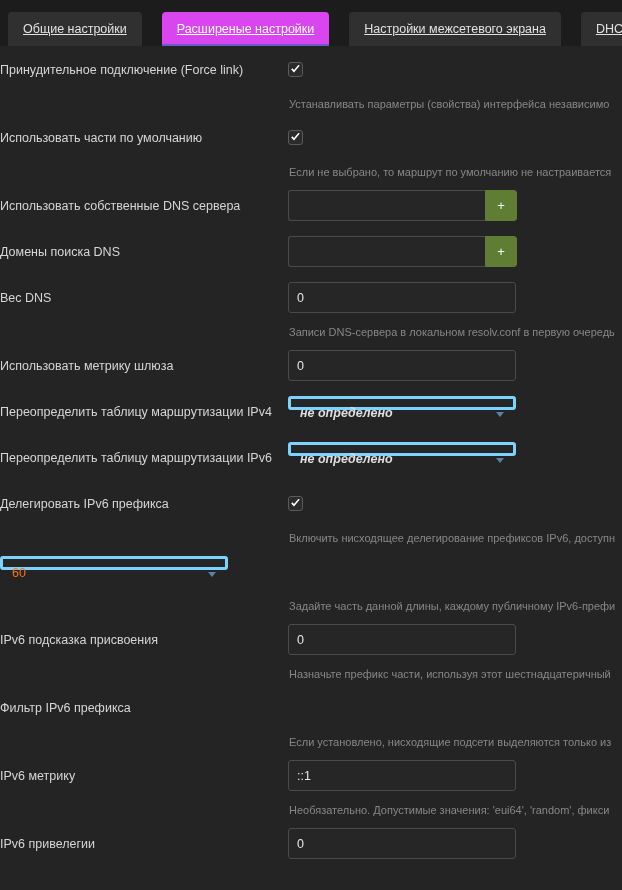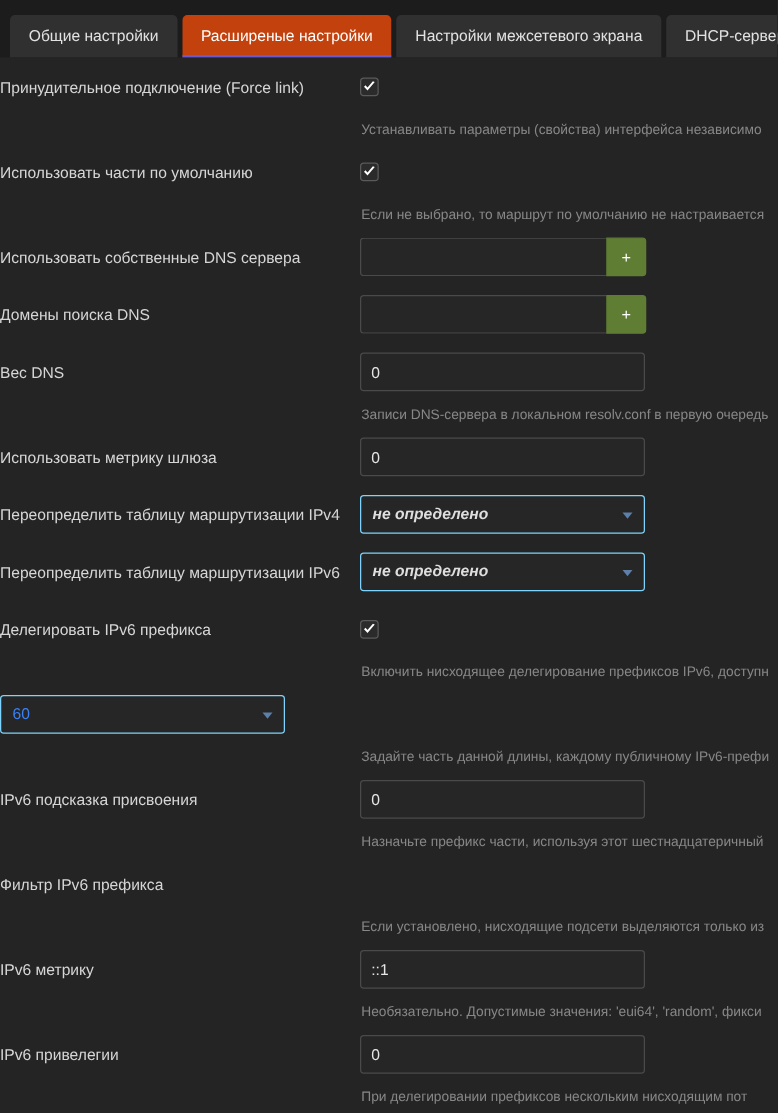--- a/index.html
+++ b/index.html
@@ -32,31 +32,32 @@
     position: absolute;
     left: 0; right: 0; bottom: 0;
     height: 0;
   }
   .tab {
     display: inline-block;
     vertical-align: bottom;
     height: 34px;
     line-height: 34px;
     padding: 0 15px;
-    margin-right: 4px;
+    margin-right: 20px;
     font-size: 12.5px;
     color: #e2e2e2;
     background: #303030;
     border-radius: 4px 4px 0 0;
     cursor: pointer;
     box-sizing: border-box;
     position: relative;
+    text-decoration: underline;
   }
   .tab.active {
-    background: #c2410c;
+    background: #d946ef;
     color: #ffffff;
   }
   .tab.active::after {
     content: "";
     position: absolute;
     left: 0; right: 0; bottom: 0;
     height: 2px;
     background: #6a5acd;
   }
 
@@ -128,39 +129,39 @@
     cursor: pointer;
     user-select: none;
     font-family: inherit;
     padding: 0;
   }
 
   
   .select {
     position: relative;
     width: 228px;
-    height: 31px;
+    height: 14px;
     box-sizing: border-box;
     background: #262626;
-    border: 1px solid #7dd3fc;
+    border: 3px solid #7dd3fc;
     border-radius: 3px;
     cursor: pointer;
   }
   .select .sel-text {
     position: absolute;
     left: 9px;
     top: 0;
     line-height: 29px;
     font-size: 12.5px;
     color: #dedede;
     font-weight: bold;
     font-style: italic;
   }
   .select.muted .sel-text {
-    color: #3b82f6;
+    color: #f97316;
     font-weight: normal;
     font-style: normal;
   }
   .select .caret {
     position: absolute;
     right: 9px;
     top: 13px;
     width: 0; height: 0;
     border-left: 4px solid transparent;
     border-right: 4px solid transparent;
@@ -343,15 +344,14 @@
     </div>
   </div>
   <div class="help">Необязательно. Допустимые значения: 'eui64', 'random', фикси</div>
 
   <div class="row">
     <div class="label">IPv6 привелегии</div>
     <div class="ctrl">
       <input class="textinput" type="text" value="0" style="">
     </div>
   </div>
-  <div class="help">При делегировании префиксов нескольким нисходящим пот</div>
 
 </div>
 
 </body></html>

